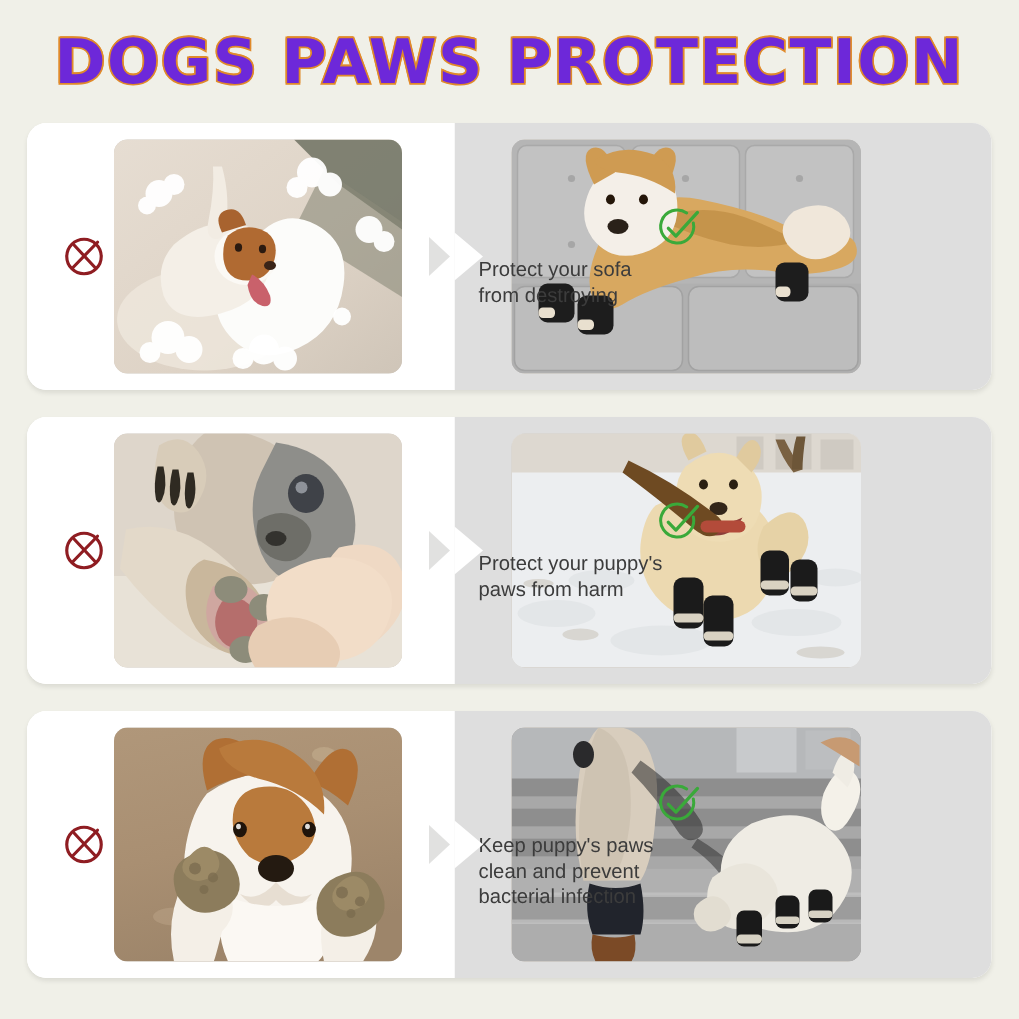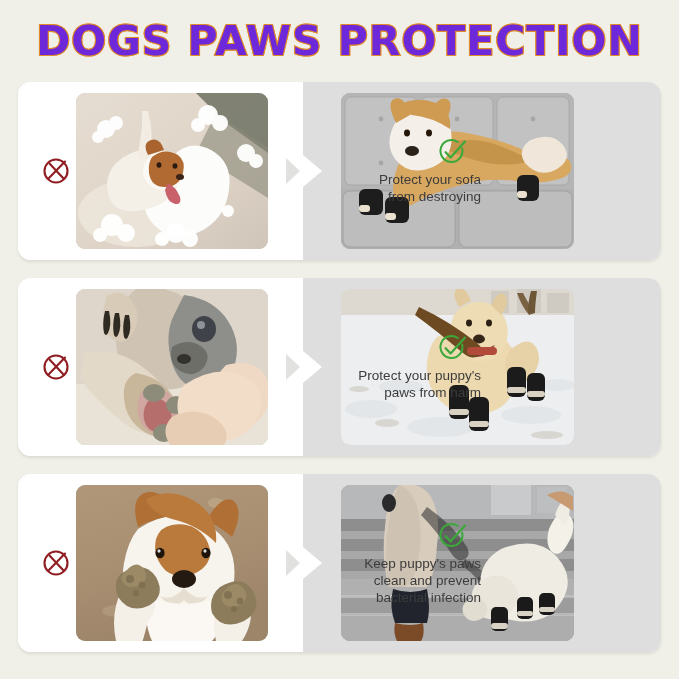--- a/index.html
+++ b/index.html
@@ -138,21 +138,21 @@
     width: 233px;
     height: 156px;
   }
   .photo svg { display: block; width: 100%; height: 100%; }
 
   
   .message {
     position: relative;
     width: 162px;
     margin-left: 16px;
-    text-align: right;
+    text-align: left;
     z-index: 5;
   }
   .check-icon {
     display: block;
     margin: 0 auto 4px auto;
     width: 30px;
     height: 30px;
   }
   .check-icon.shift-right { margin-left: auto; margin-right: 14px; }
   .message-text {

